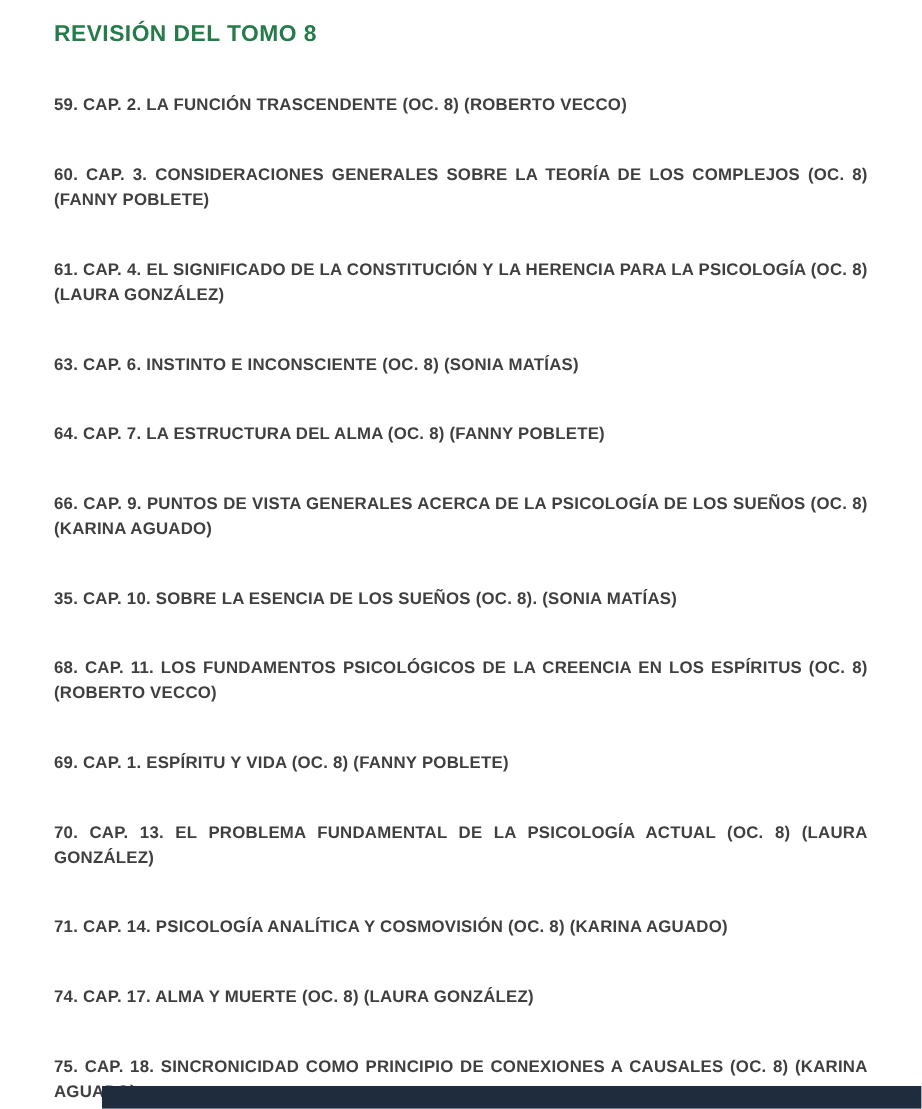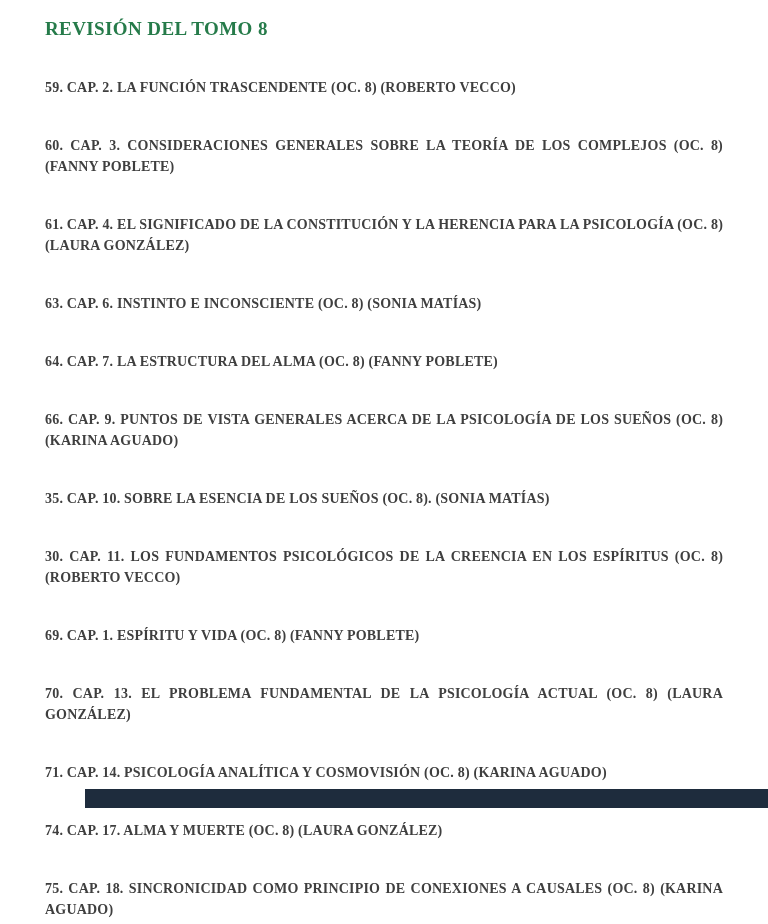--- a/index.html
+++ b/index.html
@@ -10,23 +10,22 @@
   }
   *{margin:0;padding:0;box-sizing:border-box;}
   html,body{
     width:768px;height:924px;
     background:var(--bg-color);
     font-family:"Liberation Sans", sans-serif;
     overflow:hidden;
   }
   .page{
     position:relative;
-    width:768px;height:808px;
+    width:768px;height:924px;
     padding:18px 45px 0 45px;
-    font-family:Liberation Serif, serif;
   }
   .title{
     font-size:19px;
     font-weight:700;
     letter-spacing:0.4px;
     color:var(--title-color);
     margin-bottom:16px;
   }
   .list p.item{
     font-size:14px;
@@ -52,21 +51,21 @@
   <h1 class="title">REVISIÓN DEL TOMO 8</h1>
 
   <div class="list">
       <p class="item">59. CAP. 2. LA FUNCIÓN TRASCENDENTE (OC. 8) (ROBERTO VECCO)</p>
       <p class="item">60. CAP. 3. CONSIDERACIONES GENERALES SOBRE LA TEORÍA DE LOS COMPLEJOS (OC. 8) (FANNY POBLETE)</p>
       <p class="item">61. CAP. 4. EL SIGNIFICADO DE LA CONSTITUCIÓN Y LA HERENCIA PARA LA PSICOLOGÍA (OC. 8) (LAURA GONZÁLEZ)</p>
       <p class="item">63. CAP. 6. INSTINTO E INCONSCIENTE (OC. 8) (SONIA MATÍAS)</p>
       <p class="item">64. CAP. 7. LA ESTRUCTURA DEL ALMA (OC. 8) (FANNY POBLETE)</p>
       <p class="item">66. CAP. 9. PUNTOS DE VISTA GENERALES ACERCA DE LA PSICOLOGÍA DE LOS SUEÑOS (OC. 8) (KARINA AGUADO)</p>
       <p class="item">35. CAP. 10. SOBRE LA ESENCIA DE LOS SUEÑOS (OC. 8). (SONIA MATÍAS)</p>
-      <p class="item">30. CAP. 11. LOS FUNDAMENTOS PSICOLÓGICOS DE LA CREENCIA EN LOS ESPÍRITUS (OC. 8) (ROBERTO VECCO)</p>
+      <p class="item">68. CAP. 11. LOS FUNDAMENTOS PSICOLÓGICOS DE LA CREENCIA EN LOS ESPÍRITUS (OC. 8) (ROBERTO VECCO)</p>
       <p class="item">69. CAP. 1. ESPÍRITU Y VIDA (OC. 8) (FANNY POBLETE)</p>
       <p class="item">70. CAP. 13. EL PROBLEMA FUNDAMENTAL DE LA PSICOLOGÍA ACTUAL (OC. 8) (LAURA GONZÁLEZ)</p>
       <p class="item">71. CAP. 14. PSICOLOGÍA ANALÍTICA Y COSMOVISIÓN (OC. 8) (KARINA AGUADO)</p>
       <p class="item">74. CAP. 17. ALMA Y MUERTE (OC. 8) (LAURA GONZÁLEZ)</p>
       <p class="item">75. CAP. 18. SINCRONICIDAD COMO PRINCIPIO DE CONEXIONES A CAUSALES (OC. 8) (KARINA AGUADO)</p>
       <p class="item">37. CAP. 19. SOBRE SINCRONICIDAD (OC. 8) (SONIA MATÍAS)</p>
     </div>
 
   <div class="bottom-bar"></div>
 </div>

